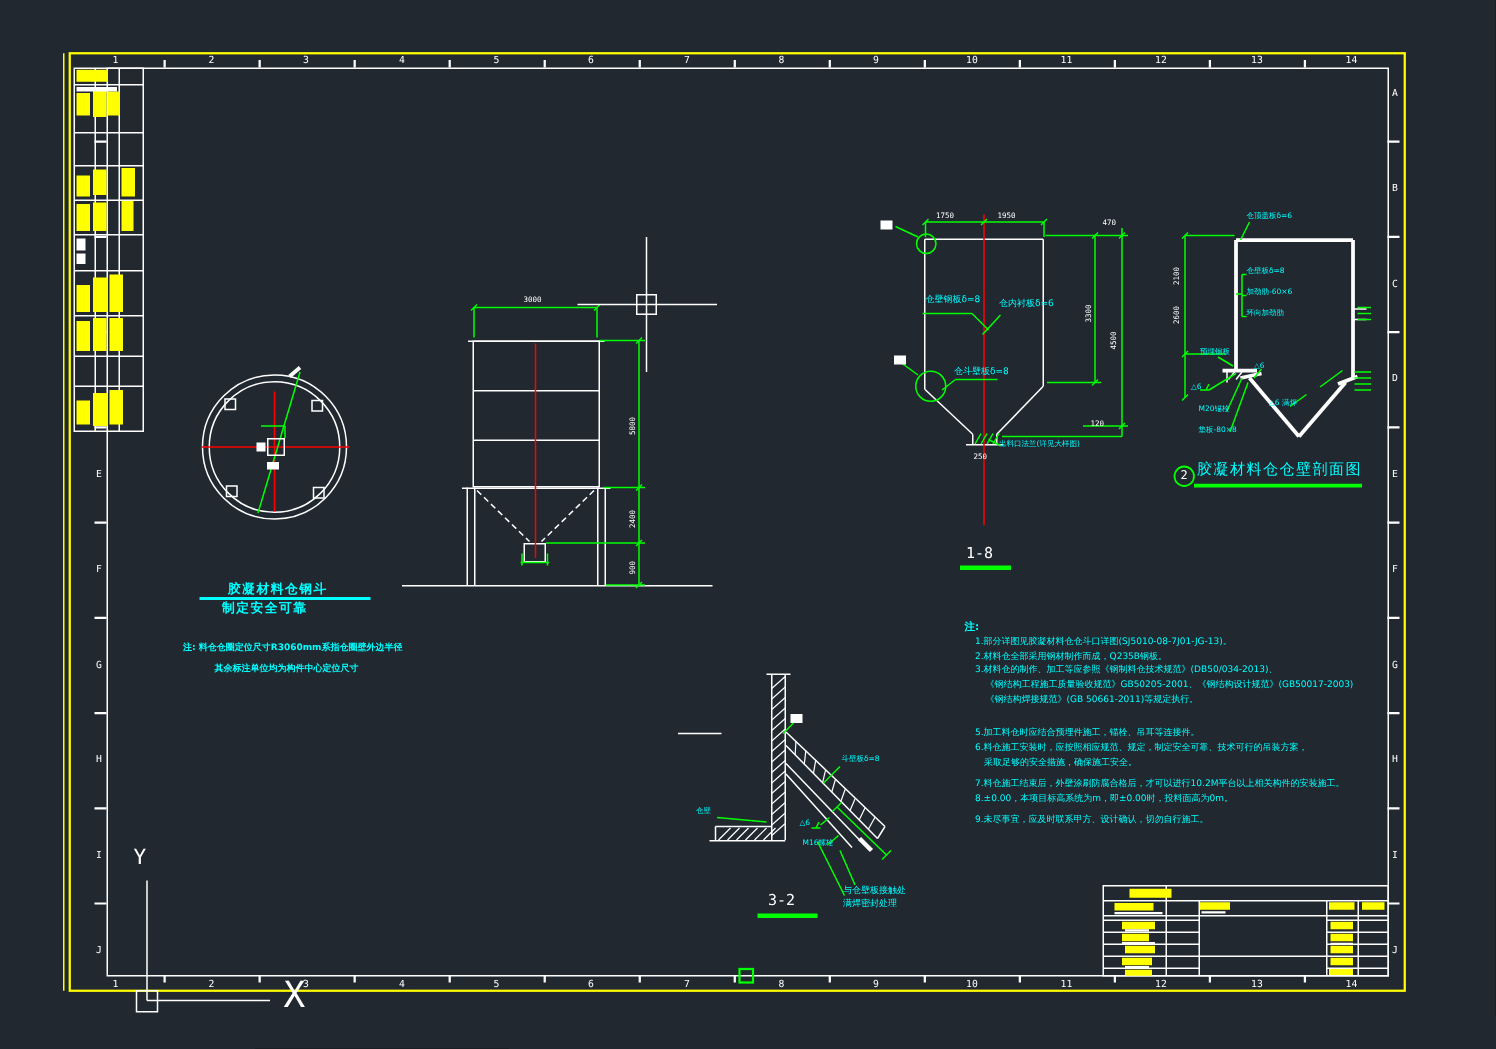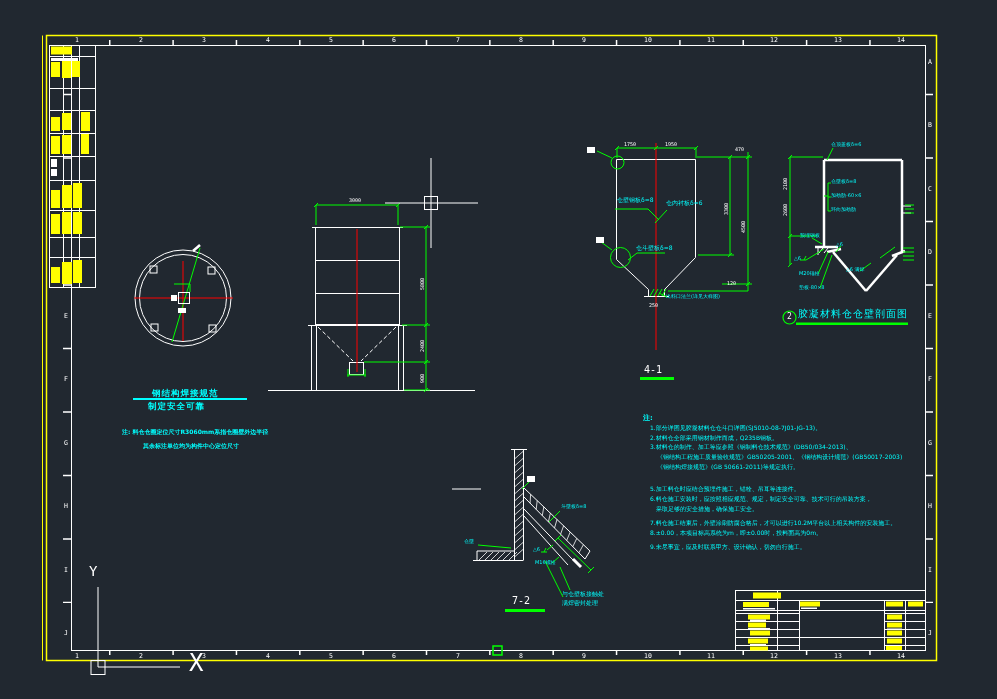--- a/index.html
+++ b/index.html
@@ -424,42 +424,42 @@
 <span class="num" style="left:930px;top:122px">B</span>
 <span class="num" style="left:930px;top:186px">C</span>
 <span class="num" style="left:930px;top:249px">D</span>
 <span class="num" style="left:930px;top:313px">E</span>
 <span class="num" style="left:930px;top:376px">F</span>
 <span class="num" style="left:930px;top:440px">G</span>
 <span class="num" style="left:930px;top:503px">H</span>
 <span class="num" style="left:930px;top:567px">I</span>
 <span class="num" style="left:930px;top:630px">J</span>
 
-<span class="t c f8 ttl" style="left:152px;top:389px">钢结构焊接规范</span>
+<span class="t c f8 ttl" style="left:152px;top:389px">胶凝材料仓钢斗</span>
 <span class="t c f8 ttl" style="left:148px;top:402px">制定安全可靠</span>
 <span class="t c f6" style="left:122px;top:429px;font-weight:bold">注: 料仓仓圈定位尺寸R3060mm系指仓圈壁外边半径</span>
 <span class="t c f6" style="left:143px;top:443px;font-weight:bold">其余标注单位均为构件中心定位尺寸</span>
 
 <span class="t w f5 mono" style="left:349px;top:198px">3000</span>
 <span class="t w f5 mono rot" style="left:420px;top:290px">5800</span>
 <span class="t w f5 mono rot" style="left:420px;top:352px">2400</span>
 <span class="t w f5 mono rot" style="left:420px;top:383px">900</span>
 
 <span class="t w f5 mono" style="left:624px;top:142px">1750</span>
 <span class="t w f5 mono" style="left:665px;top:142px">1950</span>
 <span class="t w f5 mono" style="left:735px;top:147px">470</span>
 <span class="t w f5 mono rot" style="left:724px;top:215px">3300</span>
 <span class="t w f5 mono rot" style="left:741px;top:233px">4500</span>
 <span class="t w f5 mono" style="left:727px;top:281px">120</span>
 <span class="t w f5 mono" style="left:649px;top:303px">250</span>
 <span class="t c f6" style="left:617px;top:197px">仓壁钢板δ=8</span>
 <span class="t c f6" style="left:666px;top:200px">仓内衬板δ=6</span>
 <span class="t c f6" style="left:636px;top:245px">仓斗壁板δ=8</span>
 <span class="t c f5" style="left:666px;top:294px">出料口法兰(详见大样图)</span>
-<span class="t w f10 mono" style="left:644px;top:365px">4-1</span>
+<span class="t w f10 mono" style="left:644px;top:365px">1-8</span>
 
 <span class="t c f5" style="left:831px;top:142px">仓顶盖板δ=6</span>
 <span class="t c f5" style="left:831px;top:179px">仓壁板δ=8</span>
 <span class="t c f5" style="left:831px;top:193px">加劲肋-60×6</span>
 <span class="t c f5" style="left:831px;top:207px">环向加劲肋</span>
 <span class="t c f5" style="left:800px;top:233px">预埋钢板</span>
 <span class="t c f5" style="left:794px;top:256px">△6</span>
 <span class="t c f5" style="left:799px;top:271px">M20锚栓</span>
 <span class="t c f5" style="left:799px;top:285px">垫板-80×8</span>
 <span class="t c f5" style="left:846px;top:267px">△6 满焊</span>
@@ -468,21 +468,21 @@
 <span class="t w f5 mono rot" style="left:783px;top:216px">2600</span>
 <span class="t w" style="left:787px;top:313px;font-size:8px;font-family:'DejaVu Sans Mono',monospace">2</span>
 <span class="t c ttl" style="left:798px;top:309px;font-size:10px;font-weight:normal">胶凝材料仓仓壁剖面图</span>
 
 <span class="t c f5" style="left:464px;top:539px">仓壁</span>
 <span class="t c f5" style="left:561px;top:504px">斗壁板δ=8</span>
 <span class="t c f5" style="left:533px;top:547px">△6</span>
 <span class="t c f5" style="left:535px;top:560px">M16螺栓</span>
 <span class="t c f6" style="left:562px;top:591px">与仓壁板接触处</span>
 <span class="t c f6" style="left:562px;top:600px">满焊密封处理</span>
-<span class="t w f10 mono" style="left:512px;top:596px">7-2</span>
+<span class="t w f10 mono" style="left:512px;top:596px">3-2</span>
 
 <span class="t c f7" style="left:643px;top:415px;font-weight:bold">注:</span>
 <span class="t c f6" style="left:650px;top:425px">1.部分详图见胶凝材料仓仓斗口详图(SJ5010-08-7J01-JG-13)。</span>
 <span class="t c f6" style="left:650px;top:435px">2.材料仓全部采用钢材制作而成，Q235B钢板。</span>
 <span class="t c f6" style="left:650px;top:444px">3.材料仓的制作、加工等应参照《钢制料仓技术规范》(DB50/034-2013)、</span>
 <span class="t c f6" style="left:657px;top:454px">《钢结构工程施工质量验收规范》GB50205-2001、《钢结构设计规范》(GB50017-2003)</span>
 <span class="t c f6" style="left:657px;top:464px">《钢结构焊接规范》(GB 50661-2011)等规定执行。</span>
 <span class="t c f6" style="left:650px;top:486px">5.加工料仓时应结合预埋件施工，锚栓、吊耳等连接件。</span>
 <span class="t c f6" style="left:650px;top:496px">6.料仓施工安装时，应按照相应规范、规定，制定安全可靠、技术可行的吊装方案，</span>
 <span class="t c f6" style="left:656px;top:506px">采取足够的安全措施，确保施工安全。</span>

